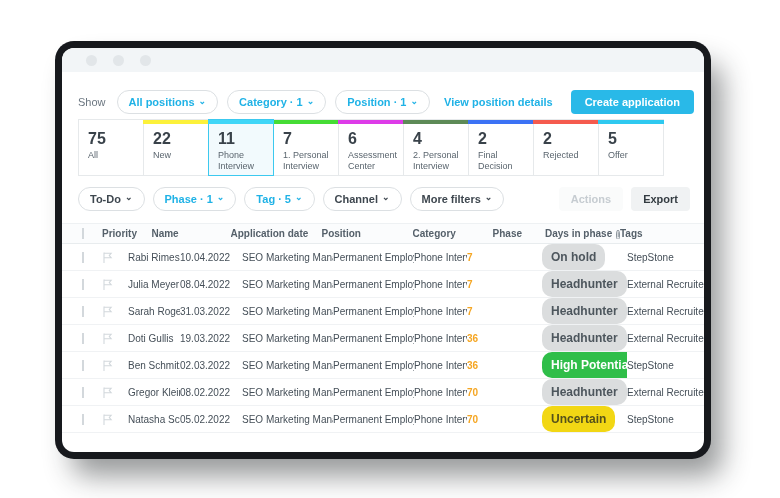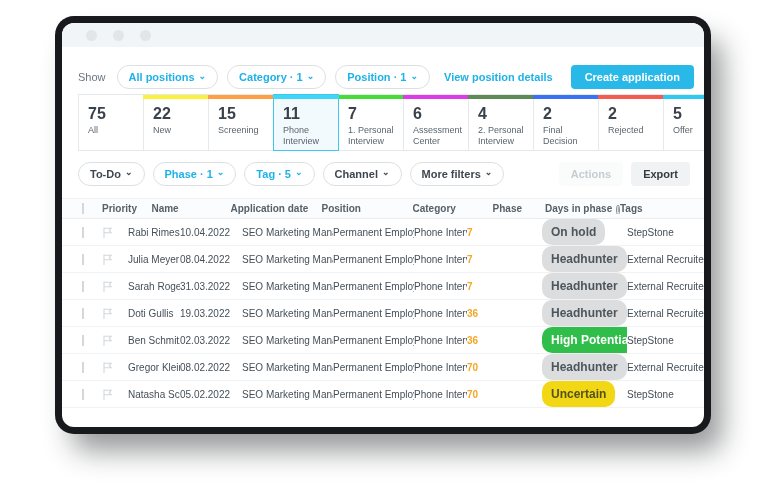--- a/index.html
+++ b/index.html
@@ -1,20 +1,20 @@
 <!DOCTYPE html>
 <html style="--accent: #1FB2E6; --create-bg: #29B9E8; --days: #F5A623;"><head>
 <meta charset="utf-8">
 <style>
   * { margin:0; padding:0; box-sizing:border-box; }
   html,body { width:780px; height:498px; background:#fff; font-family:"Liberation Sans", sans-serif; overflow:hidden; }
   .stage-wrap { position:relative; width:780px; height:498px; }
 
   .window {
-    position:absolute; left:62px; top:23px; width:642px; height:404px;
+    position:absolute; left:62px; top:48px; width:642px; height:404px;
     background:#fff; border-radius:12px; overflow:hidden;
     box-shadow: 0 0 0 7px #17191d, 14px 20px 28px 4px rgba(25,28,32,0.45);
   }
   .titlebar { height:24px; background:#F2F5F7; display:flex; align-items:center; padding-left:24px; gap:16px; }
   .dot { width:11px; height:11px; border-radius:50%; background:#E2E6E9; }
 
   
   .show-row { display:flex; align-items:center; margin:18px 14px 0 16px; height:24px; gap:9px; }
   .show-label { font-size:11px; color:#6B7680; margin-right:2px; }
   .pill-btn {
@@ -110,25 +110,20 @@
         <div class="stage-card">
           <div class="bar"></div>
           <div class="stage-count">75</div>
           <div class="stage-label">All</div>
         </div>
         <div class="stage-card">
           <div class="bar" style="background: rgb(252, 241, 58);"></div>
           <div class="stage-count">22</div>
           <div class="stage-label">New</div>
         </div>
-        <div class="stage-card">
-          <div class="bar" style="background: rgb(255, 159, 67);"></div>
-          <div class="stage-count">15</div>
-          <div class="stage-label">Screening</div>
-        </div>
         <div class="stage-card selected">
           <div class="bar" style="background: rgb(64, 214, 247);"></div>
           <div class="stage-count">11</div>
           <div class="stage-label">Phone Interview</div>
         </div>
         <div class="stage-card">
           <div class="bar" style="background: rgb(69, 220, 53);"></div>
           <div class="stage-count">7</div>
           <div class="stage-label">1. Personal Interview</div>
         </div>

